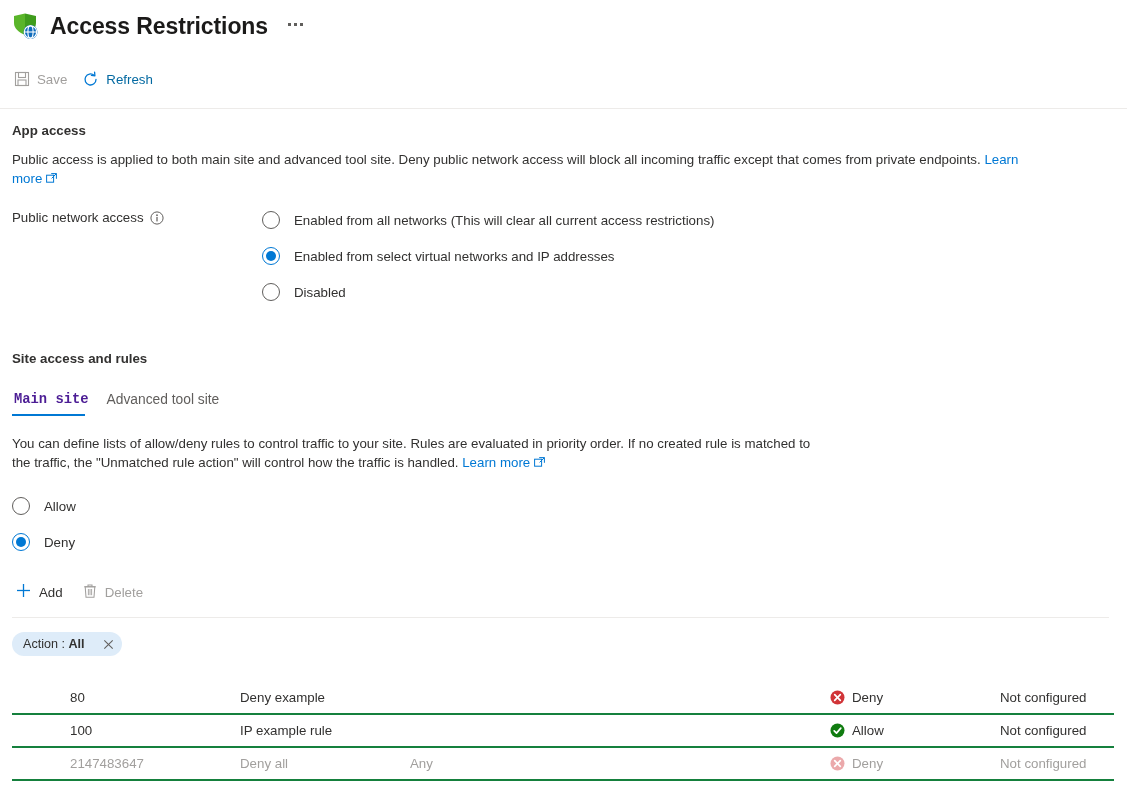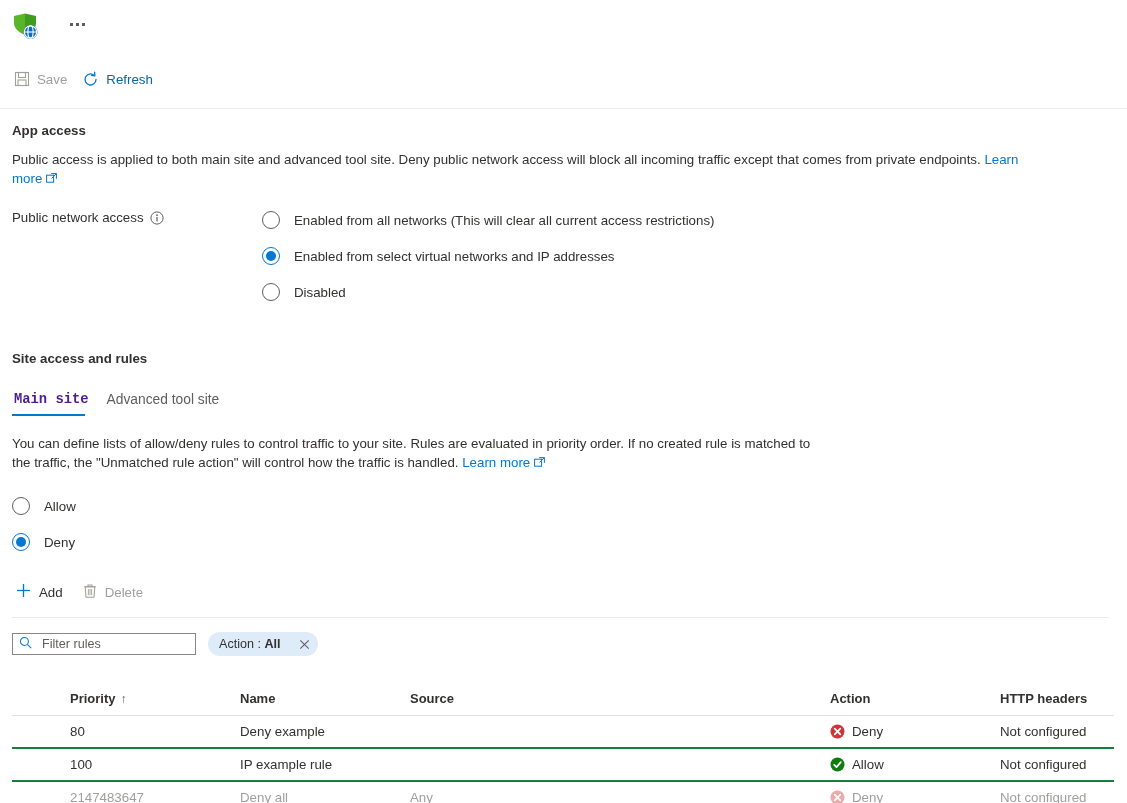--- a/index.html
+++ b/index.html
@@ -189,20 +189,21 @@
     <span class="app-icon">
       <svg width="30" height="30" viewBox="0 0 30 30">
         <path d="M4 5 L15 2.5 L15 24 C9.5 21.5 4 18 4 12 Z" fill="#5ab52a"></path>
         <path d="M15 2.5 L26 5 L26 12 C26 18 20.5 21.5 15 24 Z" fill="#3f9c1d"></path>
         <circle cx="20.5" cy="21" r="7" fill="#0f6cbd"></circle>
         <circle cx="20.5" cy="21" r="6.2" fill="none" stroke="#ffffff" stroke-width="1.2"></circle>
         <ellipse cx="20.5" cy="21" rx="2.6" ry="6.2" fill="none" stroke="#ffffff" stroke-width="1.1"></ellipse>
         <line x1="14.3" y1="21" x2="26.7" y2="21" stroke="#ffffff" stroke-width="1.1"></line>
       </svg>
     </span>
+    <span class="page-title">Access Restrictions</span>
     <span class="ellipsis-menu">
       <i></i>
       <i></i>
       <i></i>
     </span>
   </div>
 
   <div class="commandbar">
     <button class="cmd disabled">
       <span>
@@ -318,54 +319,35 @@
             <line x1="8" y1="6" x2="8" y2="12.2" stroke="#a19f9d" stroke-width="0.9"></line>
             <line x1="9.6" y1="6" x2="9.6" y2="12.2" stroke="#a19f9d" stroke-width="0.9"></line>
           </svg>
         </span>
         <span>Delete</span>
       </button>
     </div>
     <div class="grid-rule"></div>
 
     <div class="filterbar">
-      <div class="search-box">
-        <span>
-          <svg width="13" height="13" viewBox="0 0 13 13">
-            <circle cx="5.4" cy="5.4" r="4" fill="none" stroke="#0078d4" stroke-width="1.05"></circle>
-            <line x1="8.3" y1="8.3" x2="12.2" y2="12.2" stroke="#0078d4" stroke-width="1.05"></line>
-          </svg>
-        </span>
-        <input type="text" placeholder="Filter rules" style="">
-      </div>
       <div class="filter-pill">
         <span>
           <span>Action :</span>
           <b>All</b>
         </span>
         <span class="pill-x">
           <svg width="11" height="11" viewBox="0 0 11 11">
             <line x1="1.3" y1="1.3" x2="9.7" y2="9.7" stroke="#605e5c" stroke-width="1.05"></line>
             <line x1="9.7" y1="1.3" x2="1.3" y2="9.7" stroke="#605e5c" stroke-width="1.05"></line>
           </svg>
         </span>
       </div>
     </div>
 
     <div class="grid">
-      <div class="grid-row grid-head">
-        <div class="cell c-check"></div>
-        <div class="cell c-priority">
-          <span>Priority</span><span class="sort-arrow">↑</span>
-        </div>
-        <div class="cell c-name">Name</div>
-        <div class="cell c-source">Source</div>
-        <div class="cell c-action">Action</div>
-        <div class="cell c-headers">HTTP headers</div>
-      </div>
 
       <div class="grid-row grid-body-row">
         <div class="cell c-check"></div>
         <div class="cell c-priority">80</div>
         <div class="cell c-name">Deny example</div>
         <div class="cell c-source"></div>
         <div class="cell c-action">
           <span class="status-ico">
             <svg width="15" height="15" viewBox="0 0 15 15">
               <circle cx="7.5" cy="7.5" r="7" fill="#d13438"></circle>

